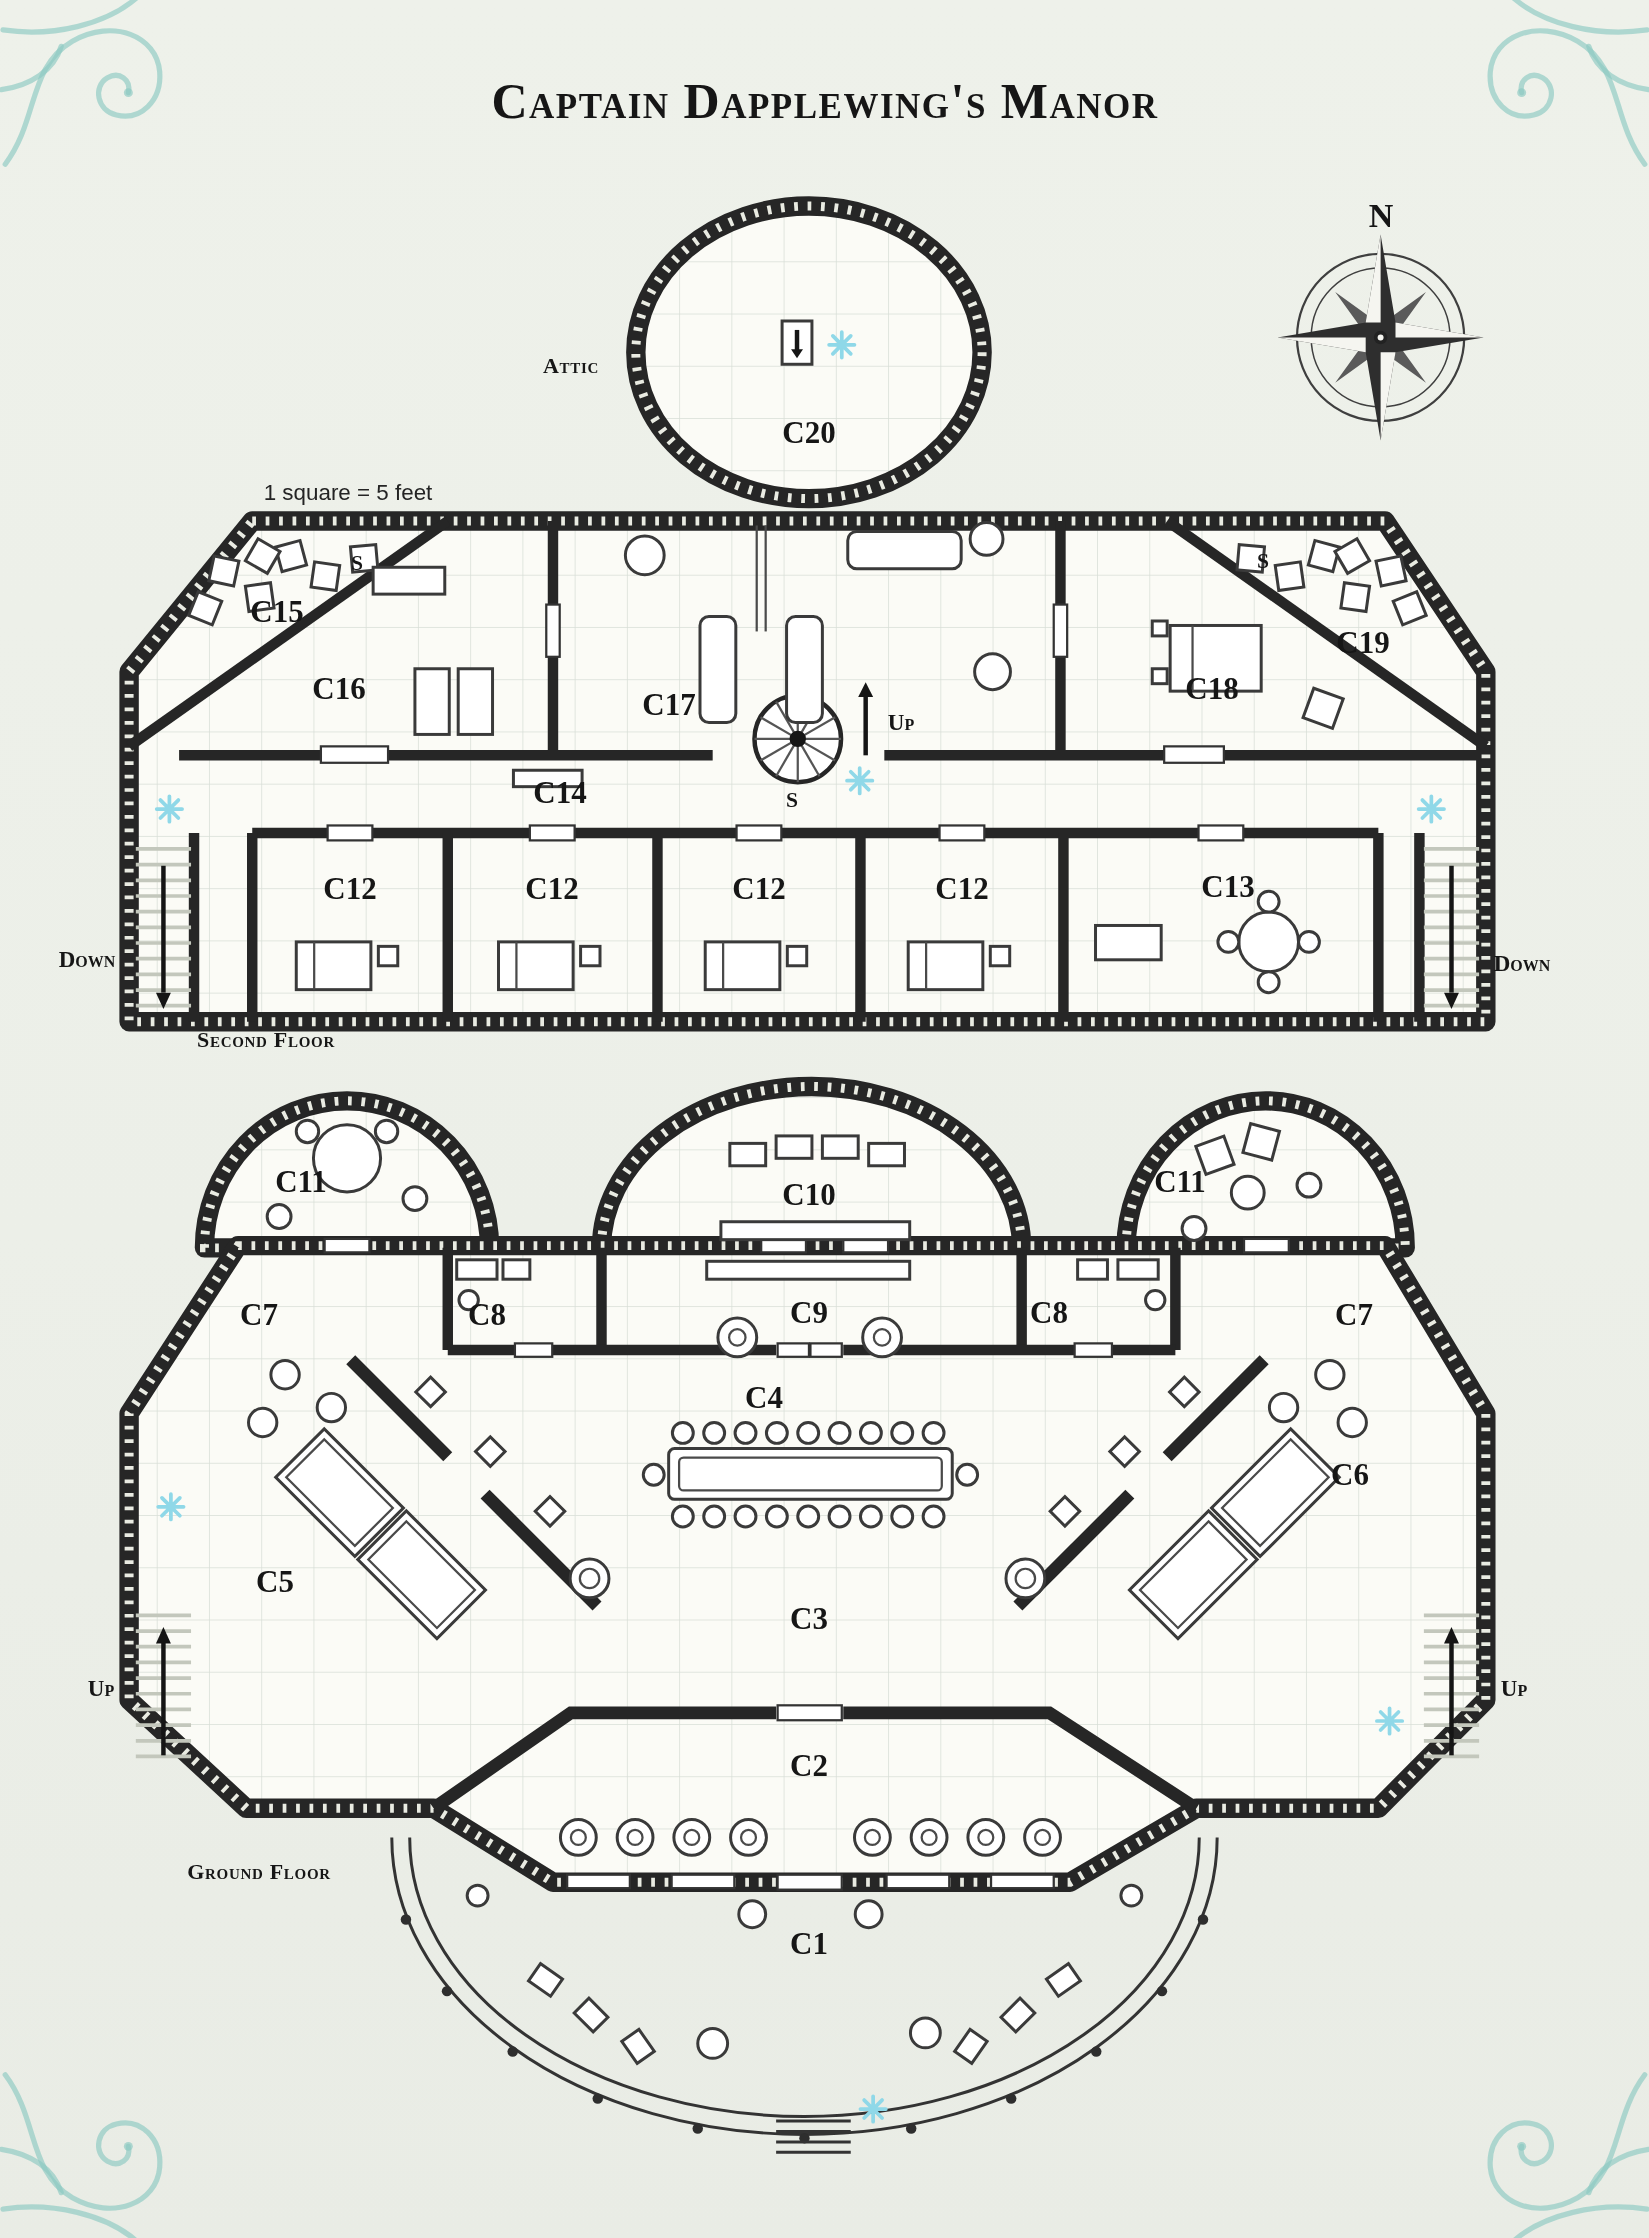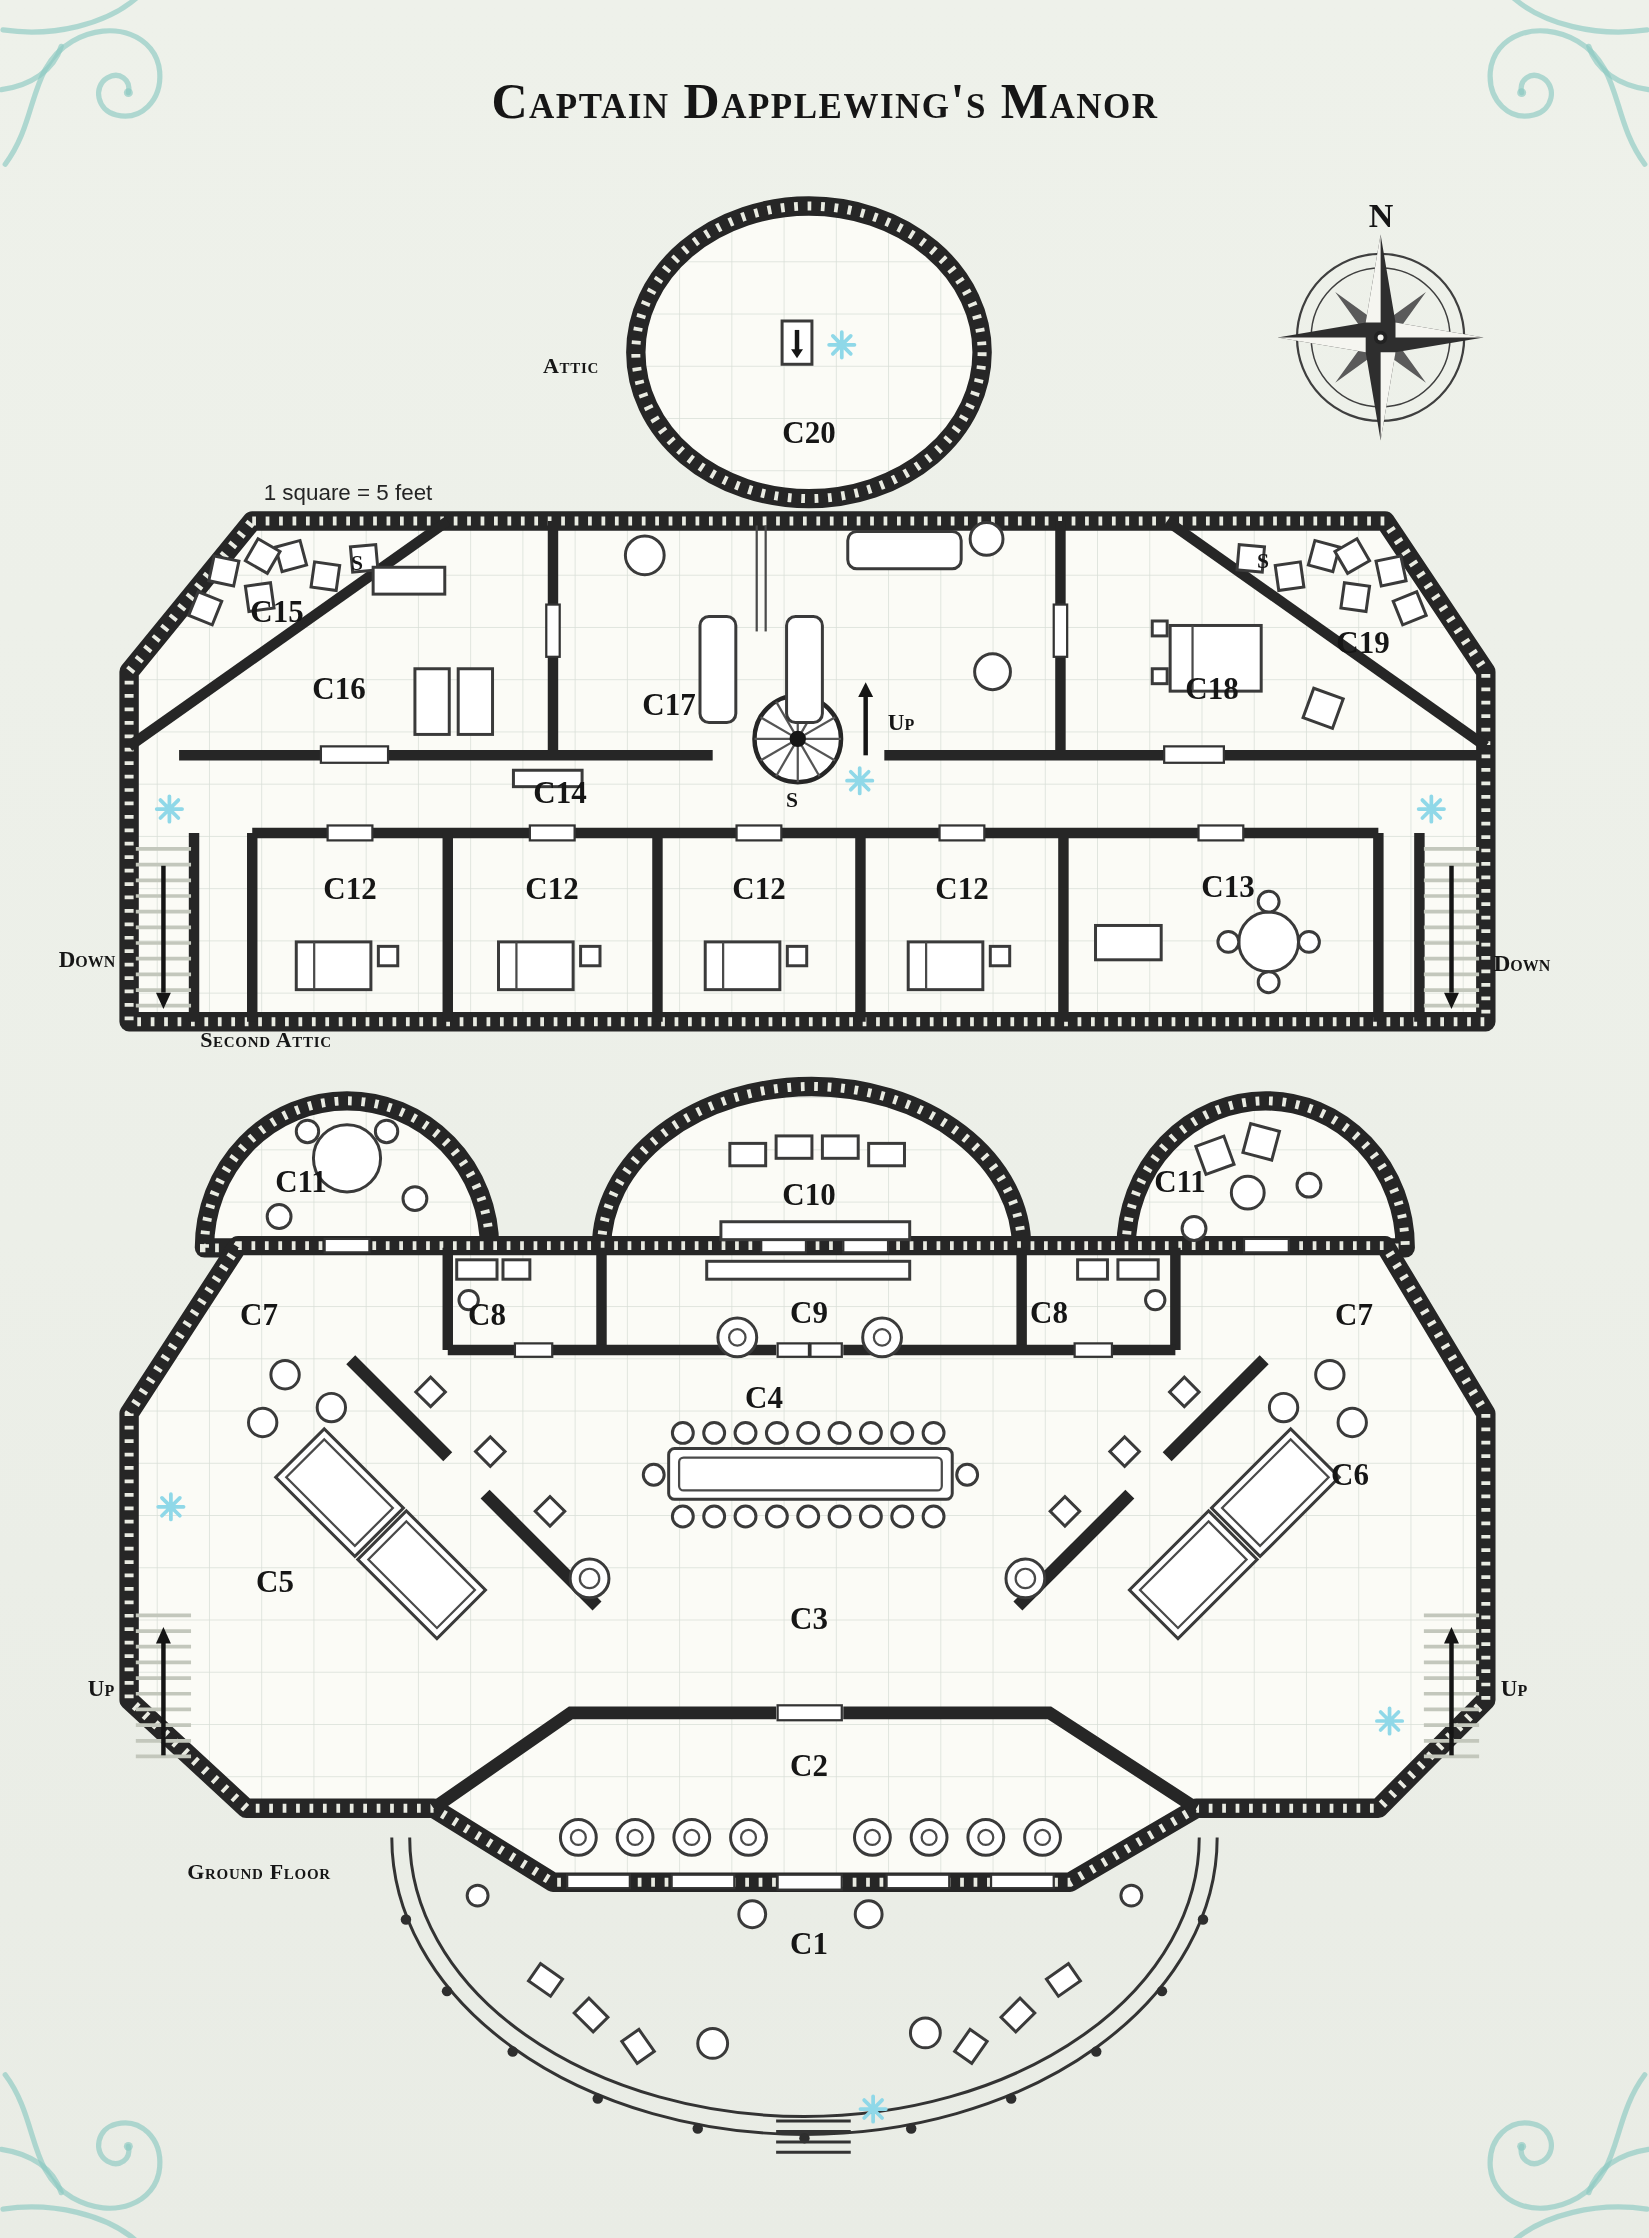--- a/index.html
+++ b/index.html
@@ -478,21 +478,21 @@
   <div class="lbl marker sc" style="left:901px;top:723px;">Up</div>
 
   <div class="lbl room" style="left:350px;top:889px;">C12</div>
   <div class="lbl room" style="left:552px;top:889px;">C12</div>
   <div class="lbl room" style="left:759px;top:889px;">C12</div>
   <div class="lbl room" style="left:962px;top:889px;">C12</div>
   <div class="lbl room" style="left:1228px;top:887px;">C13</div>
 
   <div class="lbl marker sc" style="left:87px;top:960px;">Down</div>
   <div class="lbl marker sc" style="left:1522px;top:964px;">Down</div>
-  <div class="lbl floor sc" style="left:266px;top:1040px;">Second Attic</div>
+  <div class="lbl floor sc" style="left:266px;top:1040px;">Second Floor</div>
 
   <div class="lbl room" style="left:301px;top:1182px;">C11</div>
   <div class="lbl room" style="left:809px;top:1195px;">C10</div>
   <div class="lbl room" style="left:1180px;top:1182px;">C11</div>
 
   <div class="lbl room" style="left:259px;top:1315px;">C7</div>
   <div class="lbl room" style="left:487px;top:1315px;">C8</div>
   <div class="lbl room" style="left:809px;top:1313px;">C9</div>
   <div class="lbl room" style="left:1049px;top:1313px;">C8</div>
   <div class="lbl room" style="left:1354px;top:1315px;">C7</div>

